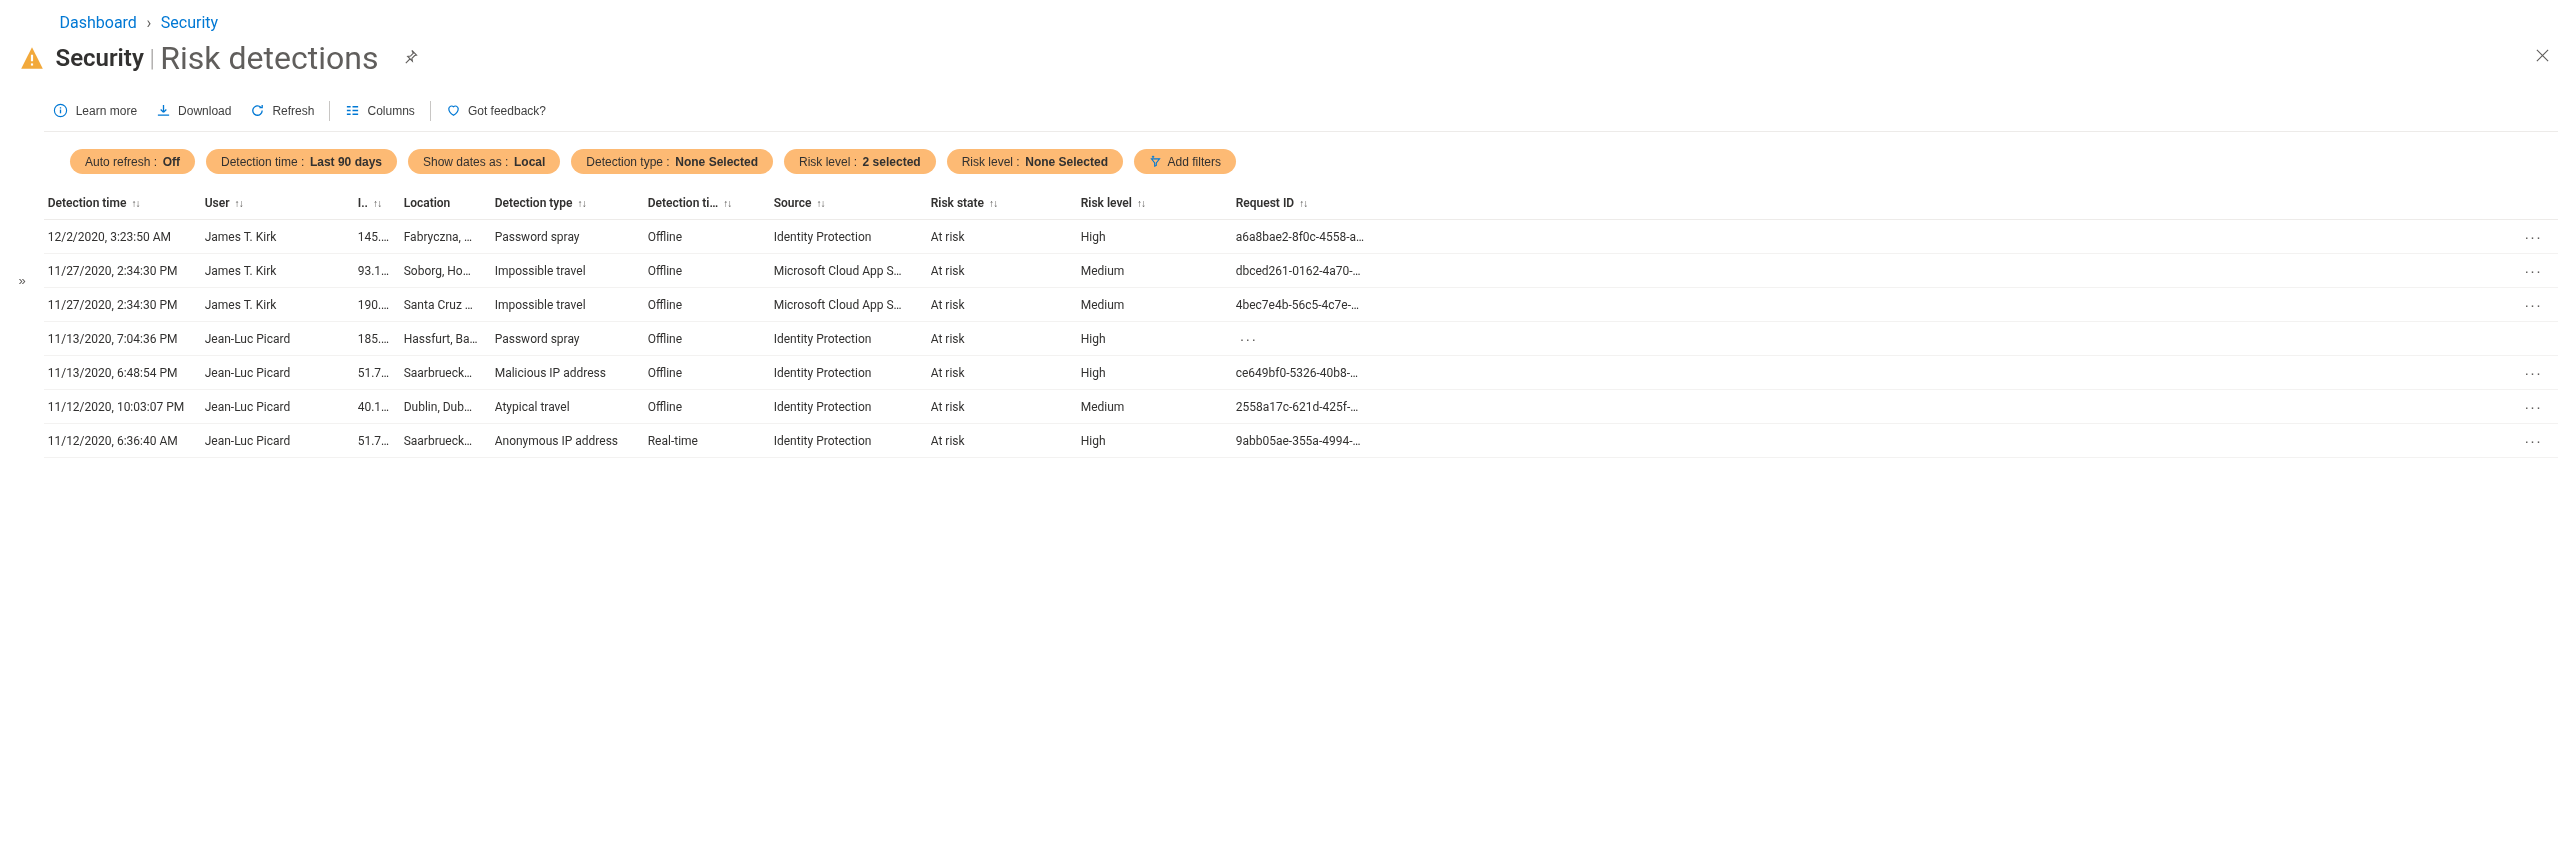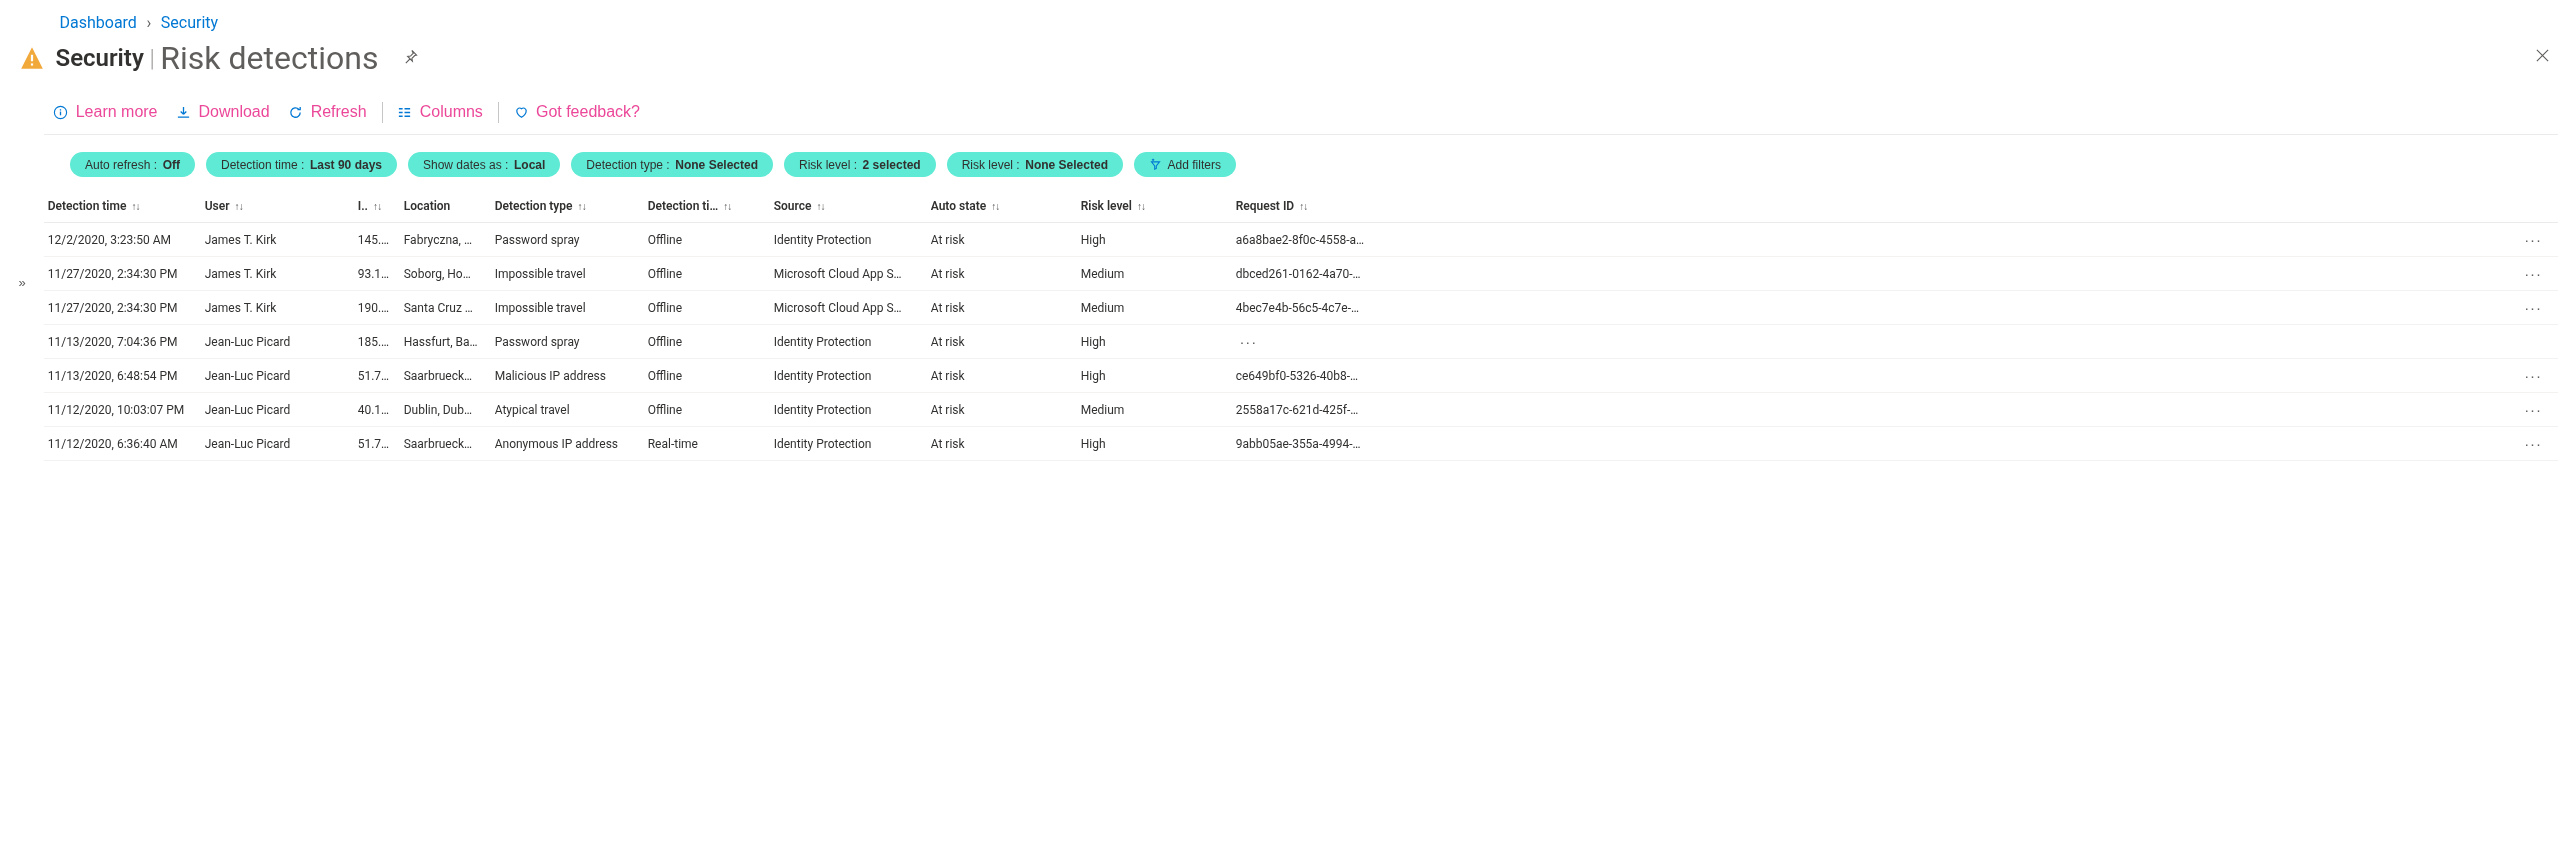--- a/index.html
+++ b/index.html
@@ -81,39 +81,39 @@
       gap: 0;
     }
     .cmd {
       display: inline-flex;
       align-items: center;
       padding: 3.7px 9.3px;
       gap: 7.4px;
       background: none;
       border: none;
       cursor: pointer;
-      font-size: 16px;
-      color: #ec4899;
+      font-size: 12px;
+      color: #404040;
       white-space: nowrap;
     }
     .cmd .icon { color: #0078d4; width: 15px; height: 15px; display: inline-flex; align-items: center; justify-content: center; }
     .cmd-sep {
       width: 0.9px; height: 20.4px; background: #c8c6c4;
       margin: 0 5.6px;
     }
 
     
     .filters {
       display: flex;
       gap: 11px;
       padding: 16.7px 0 13px 26px;
       flex-wrap: wrap;
     }
     .pill {
-      background: #5eead4;
+      background: #fdba74;
       border: none;
       border-radius: 13px;
       padding: 4.6px 15px;
       font-size: 12px;
       color: #323130;
       cursor: pointer;
       display: inline-flex;
       align-items: center;
       gap: 5.6px;
       white-space: nowrap;
@@ -319,21 +319,21 @@
           </div>
         <div class="th">
             <span>Detection ti…</span>
             <span class="sort">↑↓</span>
           </div>
         <div class="th">
             <span>Source</span>
             <span class="sort">↑↓</span>
           </div>
         <div class="th">
-            <span>Auto state</span>
+            <span>Risk state</span>
             <span class="sort">↑↓</span>
           </div>
         <div class="th">
             <span>Risk level</span>
             <span class="sort">↑↓</span>
           </div>
         <div class="th">
             <span>Request ID</span>
             <span class="sort">↑↓</span>
           </div>

